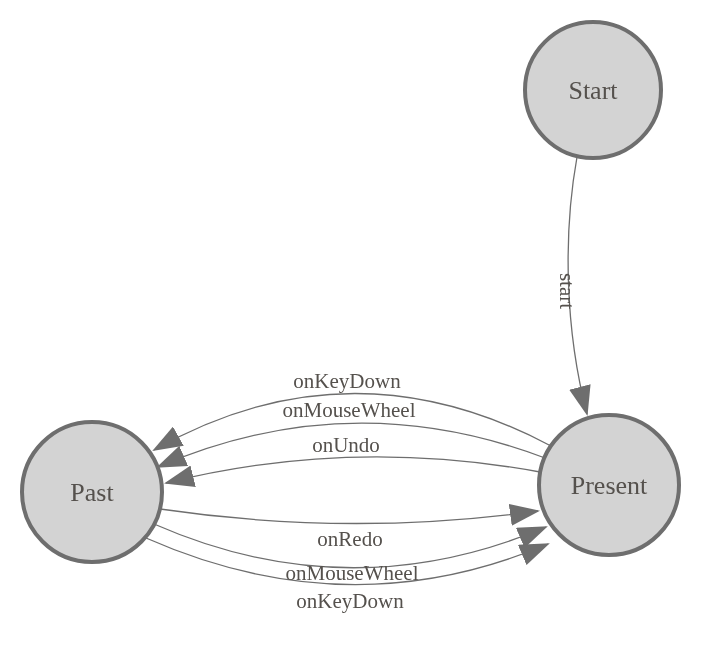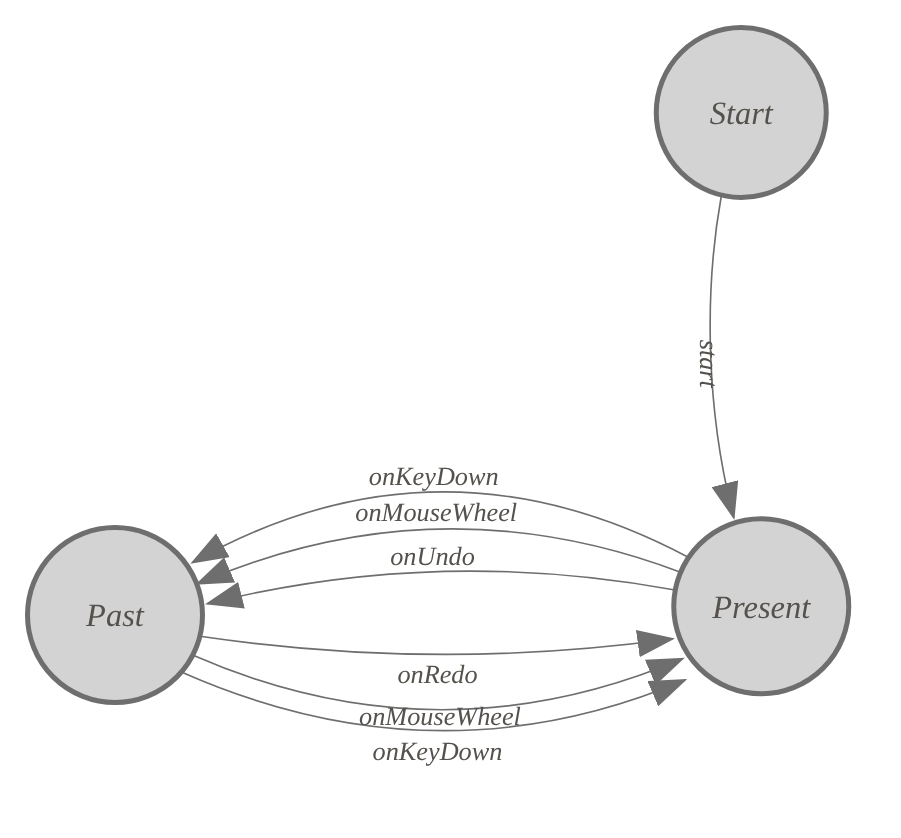--- a/index.html
+++ b/index.html
@@ -6,21 +6,20 @@
     margin: 0;
     padding: 0;
     background: #ffffff;
   }
   .stage {
     position: relative;
     width: 721px;
     height: 650px;
     background: #ffffff;
     overflow: hidden;
-    font-style: italic;
   }
   svg { display: block; }
   .edge {
     fill: none;
     stroke: #6e6e6e;
     stroke-width: 1.3px;
   }
   .node-circle {
     fill: #d3d3d3;
     stroke: #6e6e6e;

